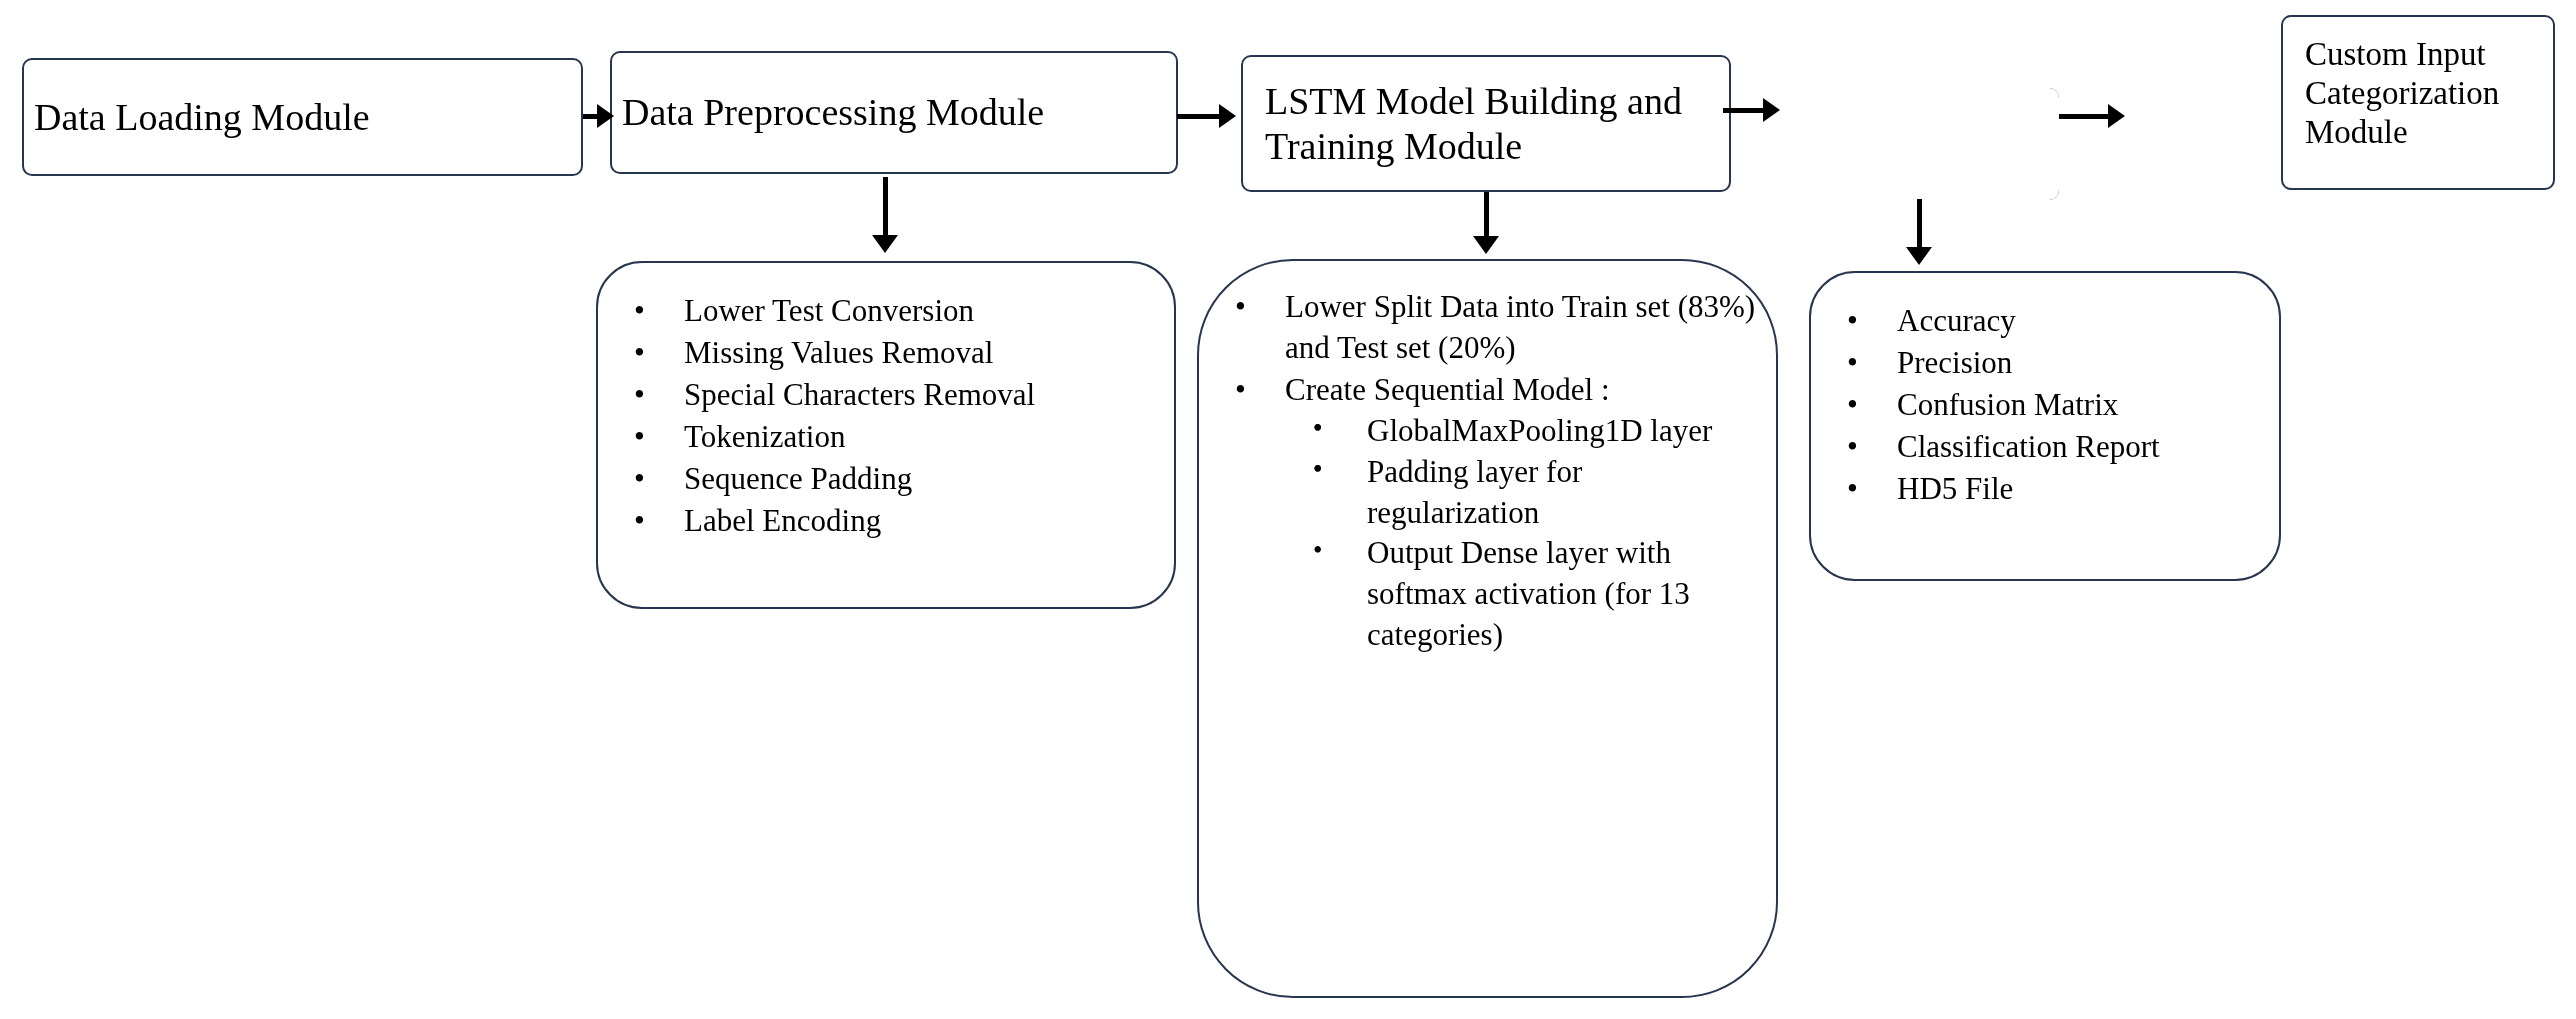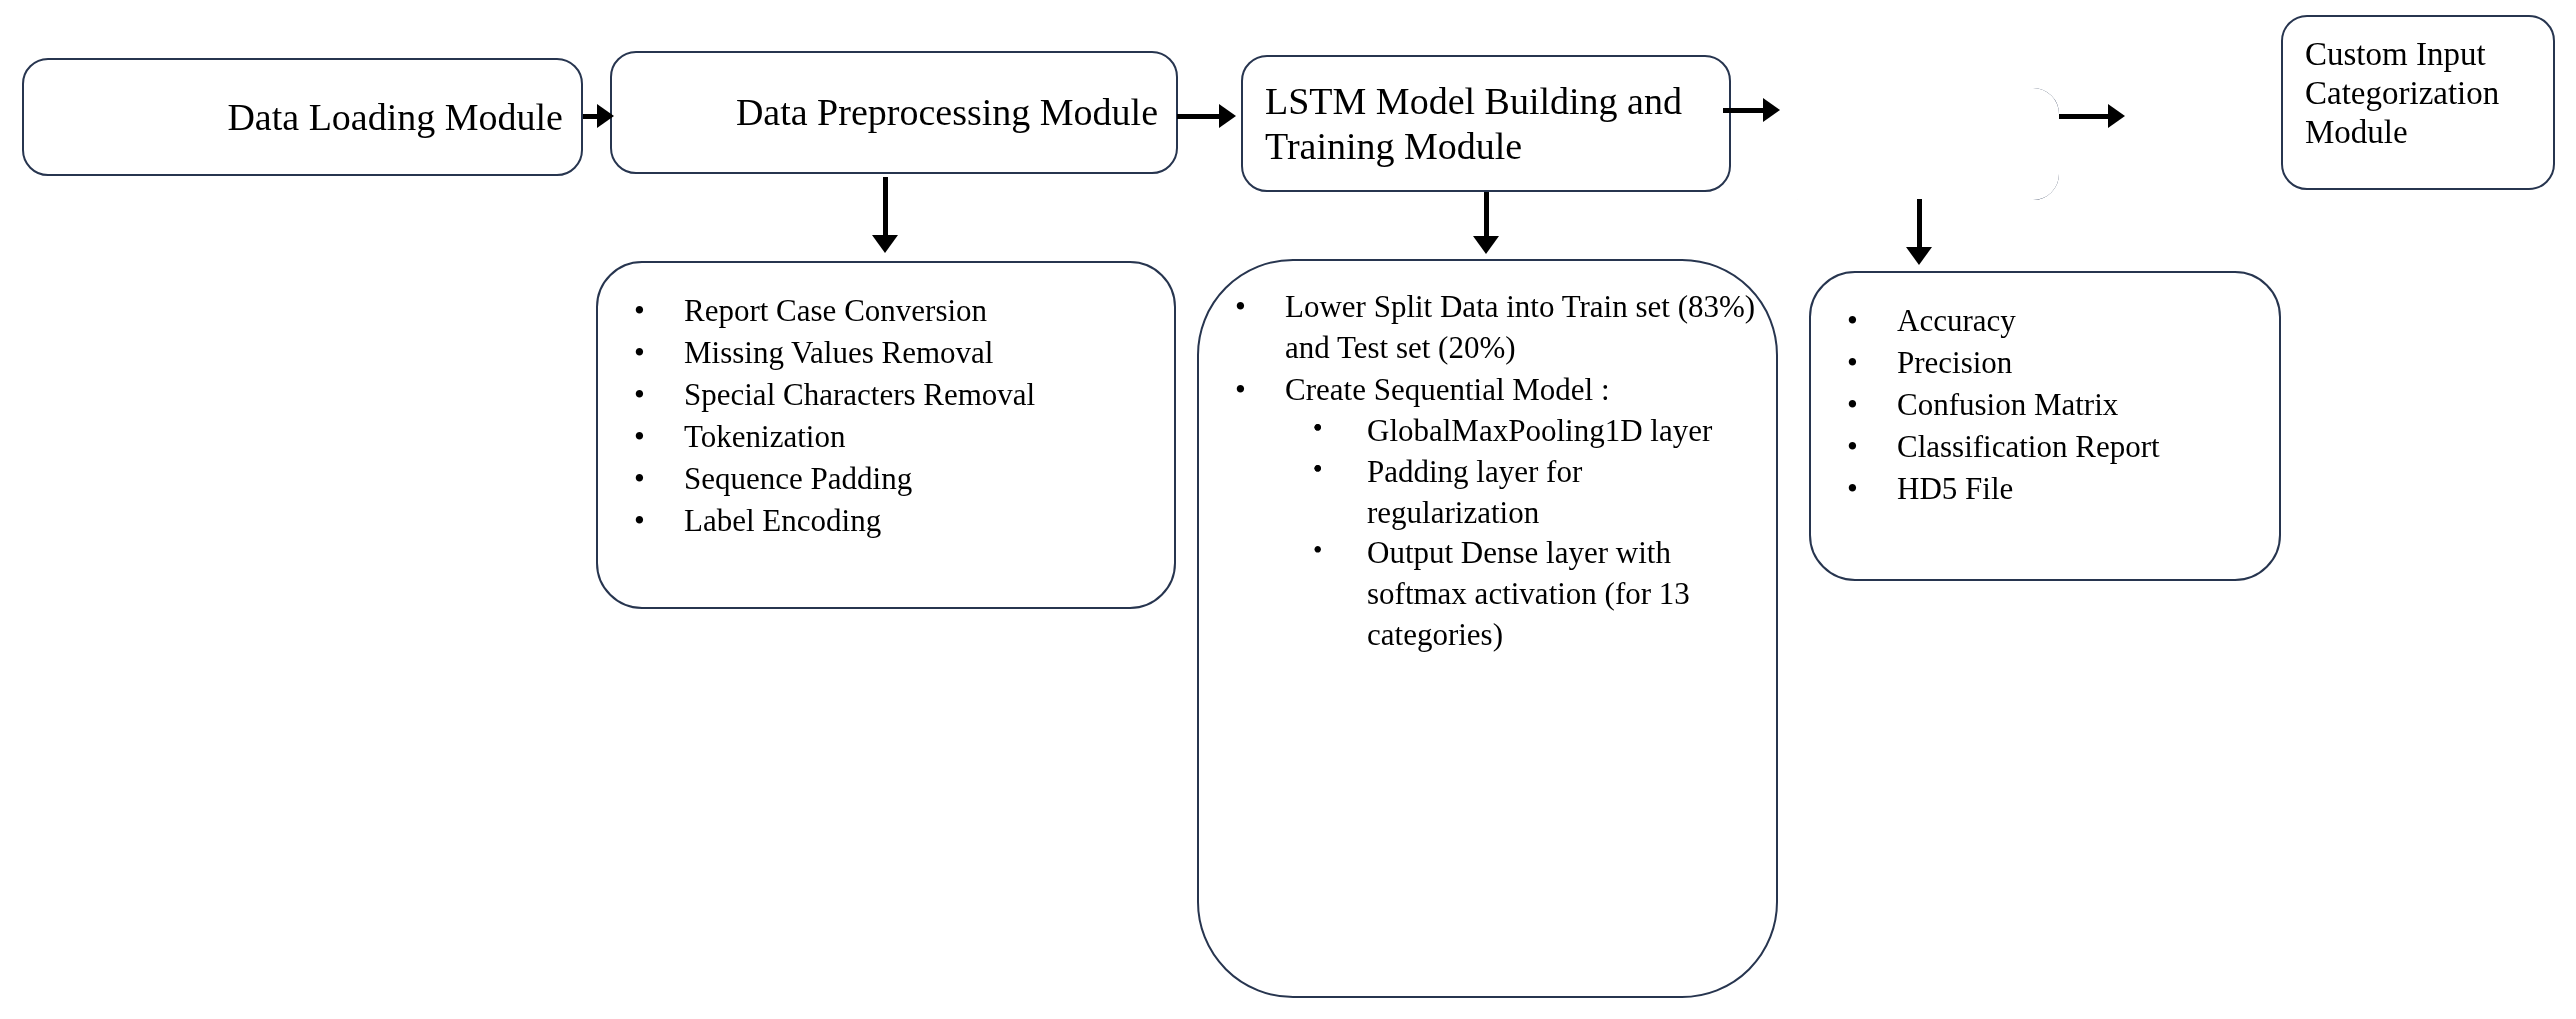--- a/index.html
+++ b/index.html
@@ -26,28 +26,28 @@
     align-items: center;
   }
   .node-label {
     display: block;
     width: 100%;
     line-height: 1.18;
   }
 
   
   .module {
-    border-radius: 26px;
+    border-radius: 10px;
   }
   .module .node-label {
     font-size: 38px;
   }
   .module.center .node-label {
-    text-align: right;
-    padding: 0 18px;
+    text-align: left;
+    padding: 0 10px;
   }
   .module.leftalign .node-label {
     text-align: left;
     padding: 0 22px;
   }
 
   
   .detail {
     align-items: flex-start;
   }
@@ -154,21 +154,21 @@
   </div>
 
   <div class="node module leftalign" style="left:2281px; top:15px; width:274px; height:175px; align-items:flex-start;">
     <span class="node-label" style="padding-top:18px; font-size:33px;">Custom Input Categorization Module</span>
   </div>
 
   <div class="node detail" style="left:596px; top:261px; width:580px; height:348px; border-radius:46px; padding:28px 14px 14px 0;">
     <ul class="bullets">
       <li>
         <span class="bul">•</span>
-        <span>Report Case Conversion</span>
+        <span>Lower Test Conversion</span>
       </li>
       <li>
         <span class="bul">•</span>
         <span>Missing Values Removal</span>
       </li>
       <li>
         <span class="bul">•</span>
         <span>Special Characters Removal</span>
       </li>
       <li>

